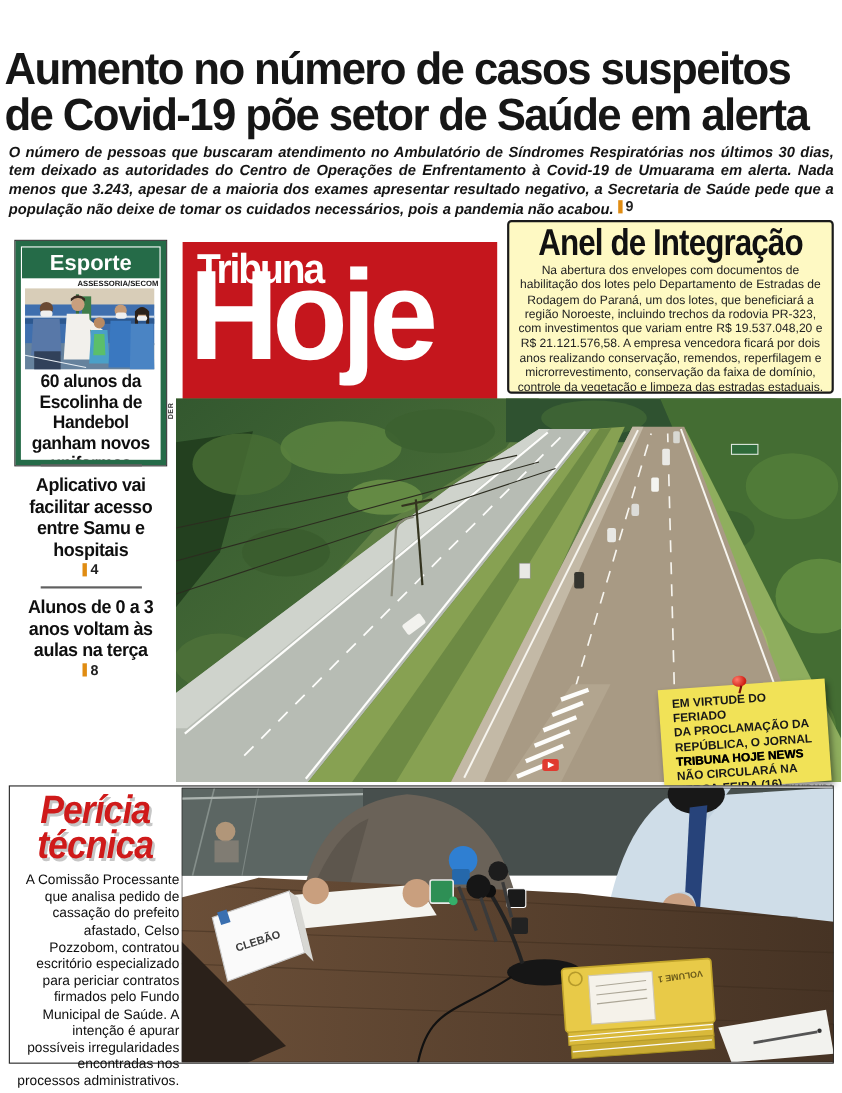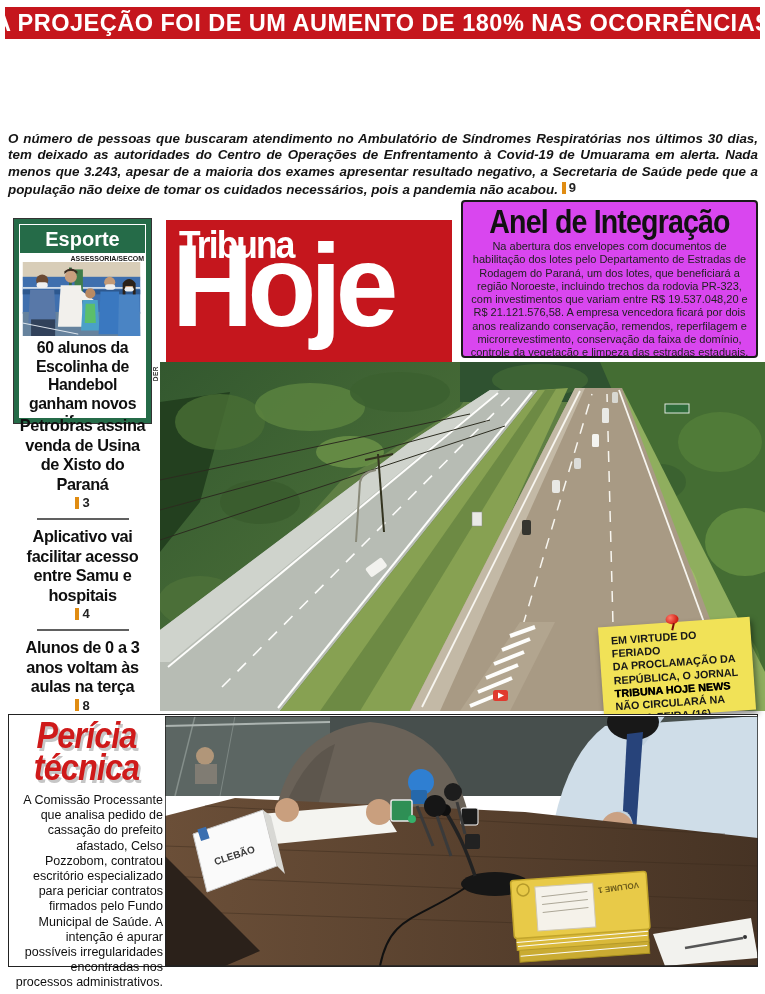--- a/index.html
+++ b/index.html
@@ -67,21 +67,21 @@
   .mh-news {
     position:absolute; right:5px; bottom:1px; color:#fff; font-weight:bold; font-size:37px; letter-spacing:-2px;
   }
   .mh-cityline { position:absolute; left:12px; bottom:20px; color:#86efac; white-space:nowrap; }
   .mh-city { font-weight:bold; font-size:17px; letter-spacing:-.5px; }
   .mh-date { font-weight:bold; font-size:11px; }
   .mh-edition { position:absolute; left:12px; bottom:8px; color:#fff; font-weight:bold; font-size:8.5px;margin-left:12px; }
   
   .anel-box {
     position:absolute; left:461px; top:200px; width:297px; height:158px;
-    border:2px solid #1a1a1a; border-radius:4px; background:#d946ef; overflow:hidden;
+    border:2px solid #1a1a1a; border-radius:4px; background:#fef9c3; overflow:hidden;
   }
   .anel-title {
     text-align:center; font-weight:bold; font-size:34px; line-height:36px; color:#111;
     letter-spacing:-1px; transform:scaleX(.84); white-space:nowrap; margin-top:1px;
   }
   .anel-body {
     padding:1px 6px 0 6px; font-size:11px; line-height:13.3px; text-align:center; color:#222;
   }
   
   .highway-wrap { position:absolute; left:160px; top:362px; width:605px; height:349px; overflow:hidden; }
@@ -112,24 +112,25 @@
     position:absolute; left:4px; top:78px; width:150px; text-align:right;
     font-size:12.5px; line-height:15.2px; color:#0f0f0f;
   }
   .conference-wrap { position:absolute; left:156px; top:1px; width:593px; height:250px; overflow:hidden; }
 </style>
 </head>
 <body>
 
 <div class="page">
 
-  <div class="top-banner">
-    <span>A PROJEÇÃO FOI DE UM AUMENTO DE 180% NAS OCORRÊNCIAS</span>
-  </div>
-
+
+  <div class="headline">
+    <span class="hl-line">Aumento no número de casos suspeitos</span>
+    <span class="hl-line">de Covid-19 põe setor de Saúde em alerta</span>
+  </div>
 
   <div class="subhead">
     <span>O número de pessoas que buscaram atendimento no Ambulatório de Síndromes Respiratórias nos últimos 30 dias, tem deixado as autoridades do Centro de Operações de Enfrentamento à Covid-19 de Umuarama em alerta. Nada menos que 3.243, apesar de a maioria dos exames apresentar resultado negativo, a Secretaria de Saúde pede que a população não deixe de tomar os cuidados necessários, pois a pandemia não acabou.</span>
     <span class="pref">
         <span class="pbar"></span>
         <span class="pnum">9</span>
       </span>
   </div>
 
   <div class="esporte-box">
@@ -167,29 +168,20 @@
       <path d="M108,23 Q115,14 122,23 L122,36 L119,36 L119,26 L111,26 L111,36 L108,36 Z" fill="#2b2119"></path>
       <rect x="110" y="27" width="10" height="5" rx="2.5" fill="#efefef"></rect>
       <polygon points="104,35 126,35 127,80 103,80" fill="#4a84c4"></polygon>
       <line x1="0" y1="66" x2="60" y2="78" stroke="#e8eef4" stroke-width="1"></line>
     </svg>
     <div class="side-headline">60 alunos da Escolinha de Handebol ganham novos uniformes</div>
 
   </div>
 
   <div class="side-list">
-    <div class="side-item">
-      <div class="side-headline">Petrobras assina venda de Usina de Xisto do Paraná</div>
-      <div class="ref-center">
-          <span class="pref">
-            <span class="pbar"></span>
-            <span class="pnum">3</span>
-          </span>
-        </div>
-    </div>
     <div class="side-divider"></div>
     <div class="side-item">
       <div class="side-headline">Aplicativo vai facilitar acesso entre Samu e hospitais</div>
       <div class="ref-center">
           <span class="pref">
             <span class="pbar"></span>
             <span class="pnum">4</span>
           </span>
         </div>
     </div>

